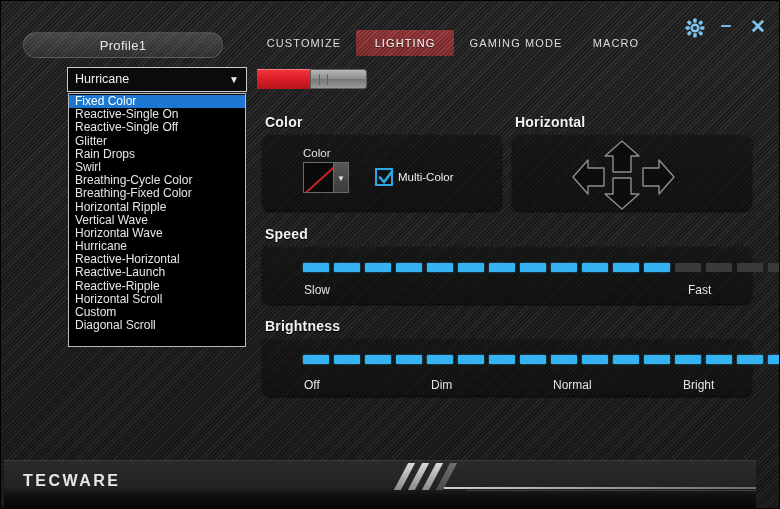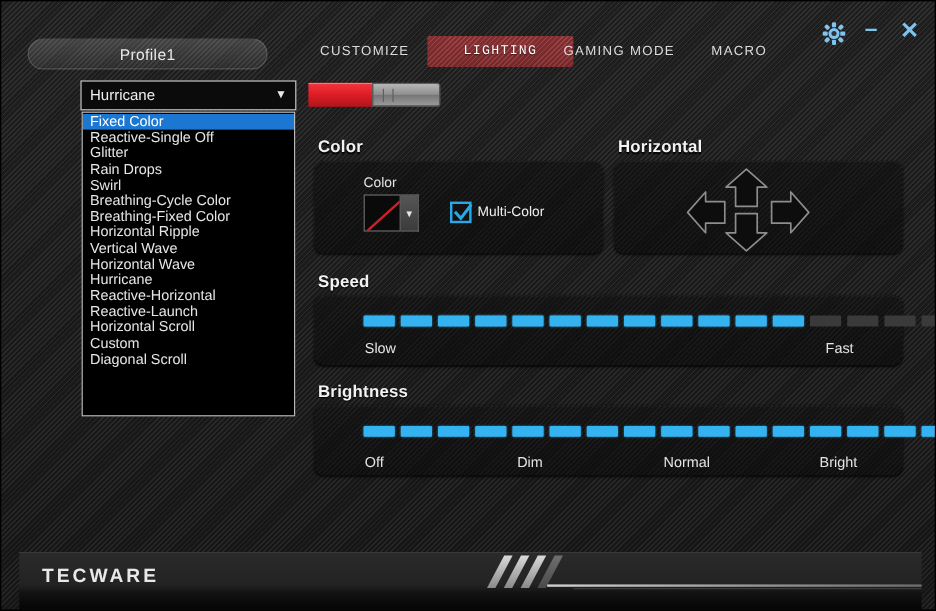--- a/index.html
+++ b/index.html
@@ -306,21 +306,21 @@
 
   .scale-lbl {
     position: absolute;
     font-size: 12px;
     color: #e4e4e4;
   }
 
   
   .footer {
     position: absolute;
-    left: 15px; bottom: 0;
+    left: 3px; bottom: 0;
     width: 752px;
     height: 47px;
     background: linear-gradient(180deg, #2a2a2a 0%, #232323 55%, #111 72%, #050505 100%);
     border-top: 1px solid #3a3a3a;
     overflow: hidden;
   }
   .footer .logo {
     position: absolute;
     left: 19px; top: 11px;
     font-size: 16px;
@@ -370,21 +370,21 @@
 <body>
 
 <div id="app">
 
   <div class="header">
 
     <div class="profile-tab">Profile1</div>
 
     <div class="tabs" id="tab-strip">
         <div class="tab" style="left: 0px; width: 90px;">CUSTOMIZE</div>
-        <div class="tab active" style="left: 97px; width: 122px; font-family: Liberation Mono, monospace;">LIGHTING</div>
+        <div class="tab active" style="left: 97px; width: 98px;">LIGHTING</div>
         <div class="tab" style="left: 205px; width: 104px;">GAMING MODE</div>
         <div class="tab" style="left: 325px; width: 64px;">MACRO</div>
       </div>
 
     <div class="wctrl gear-ic">
       <svg width="22" height="22" viewBox="0 0 22 22" aria-hidden="true">
         <g fill="#7fc4ef">
           <circle cx="11" cy="11" r="4.6"></circle>
           <rect x="9.3" y="1.6" width="3.4" height="4.2" rx="1"></rect>
           <rect x="9.3" y="16.2" width="3.4" height="4.2" rx="1"></rect>
@@ -404,32 +404,34 @@
     <div class="wctrl close-ic">✕</div>
   </div>
 
   <div class="combo">
     <span>Hurricane</span>
     <span class="arrow">▼</span>
   </div>
 
   <div class="listbox" id="effect-list">
       <div class="lb-item sel">Fixed Color</div>
+      <div class="lb-item">Reactive-Single On</div>
       <div class="lb-item">Reactive-Single Off</div>
       <div class="lb-item">Glitter</div>
       <div class="lb-item">Rain Drops</div>
       <div class="lb-item">Swirl</div>
       <div class="lb-item">Breathing-Cycle Color</div>
       <div class="lb-item">Breathing-Fixed Color</div>
       <div class="lb-item">Horizontal Ripple</div>
       <div class="lb-item">Vertical Wave</div>
       <div class="lb-item">Horizontal Wave</div>
       <div class="lb-item">Hurricane</div>
       <div class="lb-item">Reactive-Horizontal</div>
       <div class="lb-item">Reactive-Launch</div>
+      <div class="lb-item">Reactive-Ripple</div>
       <div class="lb-item">Horizontal Scroll</div>
       <div class="lb-item">Custom</div>
       <div class="lb-item">Diagonal Scroll</div>
     </div>
 
   <div class="topbar-widget">
     <div class="tw-red"></div>
     <div class="tw-handle">
       <div class="tw-grip"></div>
     </div>

